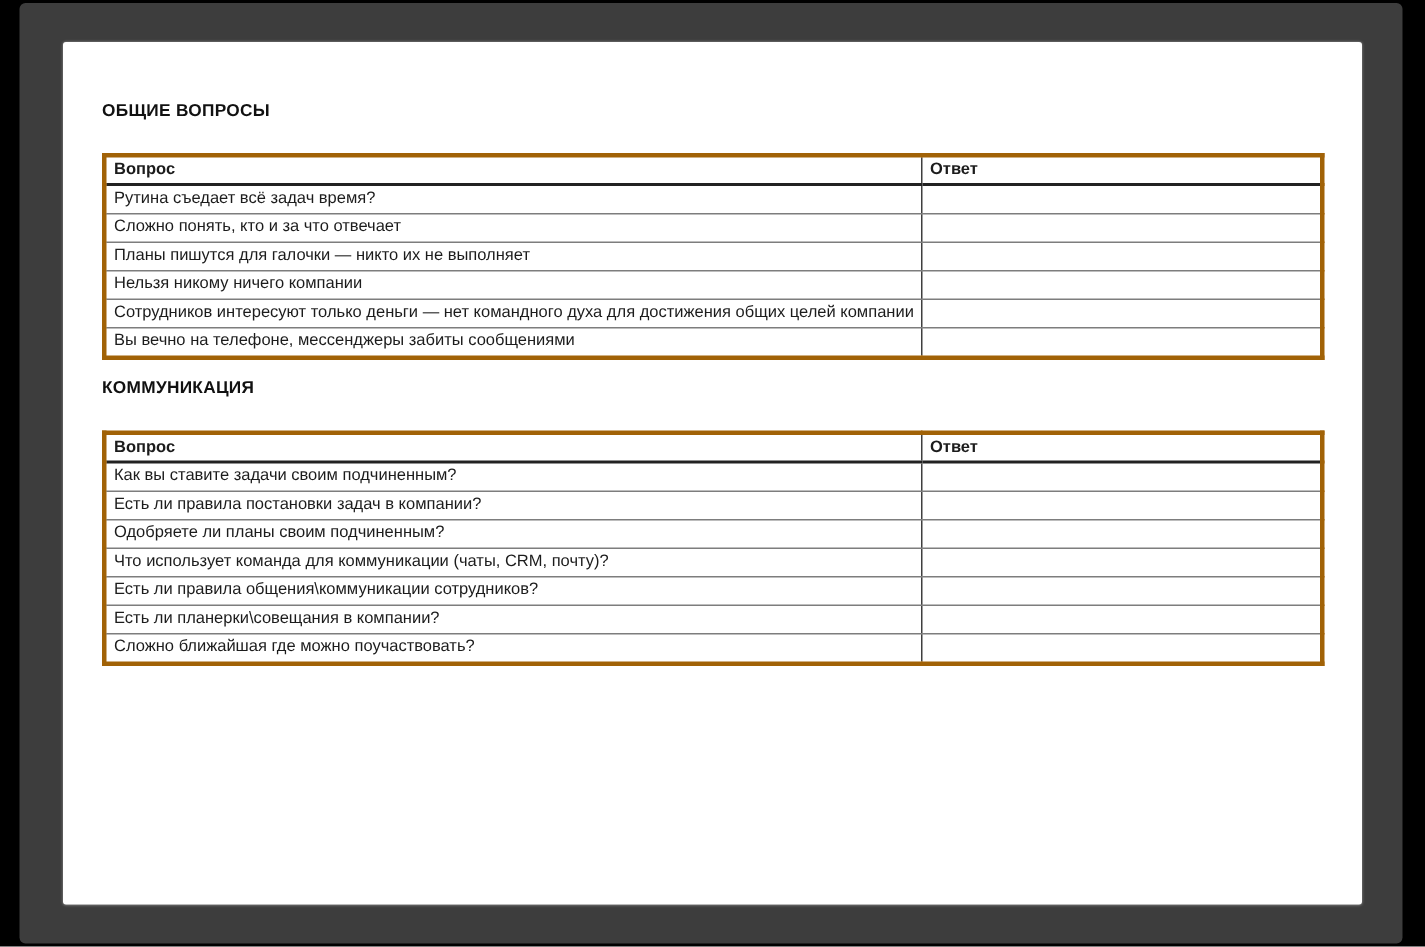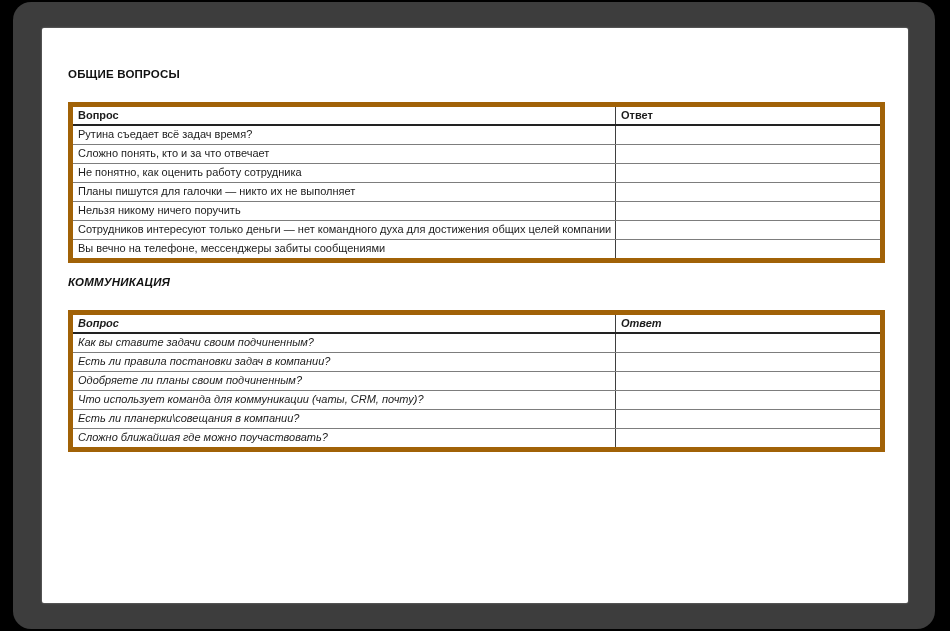--- a/index.html
+++ b/index.html
@@ -9,48 +9,48 @@
     background: #000000;
     position: relative;
     overflow: hidden;
     font-family: "Liberation Sans", "DejaVu Sans", sans-serif;
   }
   .frame {
     position: absolute;
     left: 13px; top: 2px;
     width: 922px; height: 627px;
     background: #3d3d3d;
-    border-radius: 18px;
+    border-radius: 4px;
     padding-left: 10px;
   }
   .doc {
     position: absolute;
     left: 29px; top: 26px;
     width: 866px; height: 575px;
     background: #ffffff;
     border-radius: 2px;
     box-shadow: 0 0 2px rgba(255,255,255,0.45);
     padding: 40px 26px 0 26px;
   }
-  .section + .section { margin-top: 13px; font-style: italic; }
+  .section + .section { margin-top: 13px; }
   .section-title {
     margin: 0 0 21px 0;
     font-size: 11.5px;
     line-height: 13px;
     font-weight: bold;
     color: #111111;
     letter-spacing: 0.2px;
   }
   table.qa-table {
     width: 812px;
     border-collapse: collapse;
     table-layout: fixed;
     font-size: 11px;
     color: #1c1c1c;
-    border: 5px solid #a16207;
+    border: 3px solid #a16207;
   }
   table.qa-table col.col-question { width: 545px; }
   table.qa-table col.col-answer   { width: 267px; }
   table.qa-table th {
     text-align: left;
     font-weight: bold;
     padding: 2px 5px 2px 5px;
     height: 17px;
     line-height: 13px;
     border-left: 1px solid #3f3f3f;
@@ -94,29 +94,25 @@
           <tbody>
             <tr>
               <td>Рутина съедает всё задач время?</td>
               <td></td>
             </tr>
             <tr>
               <td>Сложно понять, кто и за что отвечает</td>
               <td></td>
             </tr>
             <tr>
-              <td>Не понятно, как оценить работу сотрудника</td>
-              <td></td>
-            </tr>
-            <tr>
               <td>Планы пишутся для галочки — никто их не выполняет</td>
               <td></td>
             </tr>
             <tr>
-              <td>Нельзя никому ничего поручить</td>
+              <td>Нельзя никому ничего компании</td>
               <td></td>
             </tr>
             <tr>
               <td>Сотрудников интересуют только деньги — нет командного духа для достижения общих целей компании</td>
               <td></td>
             </tr>
             <tr>
               <td>Вы вечно на телефоне, мессенджеры забиты сообщениями</td>
               <td></td>
             </tr>
@@ -147,20 +143,24 @@
             </tr>
             <tr>
               <td>Одобряете ли планы своим подчиненным?</td>
               <td></td>
             </tr>
             <tr>
               <td>Что использует команда для коммуникации (чаты, CRM, почту)?</td>
               <td></td>
             </tr>
             <tr>
+              <td>Есть ли правила общения\коммуникации сотрудников?</td>
+              <td></td>
+            </tr>
+            <tr>
               <td>Есть ли планерки\совещания в компании?</td>
               <td></td>
             </tr>
             <tr>
               <td>Сложно ближайшая где можно поучаствовать?</td>
               <td></td>
             </tr>
           </tbody>
         </table>
       </section>

